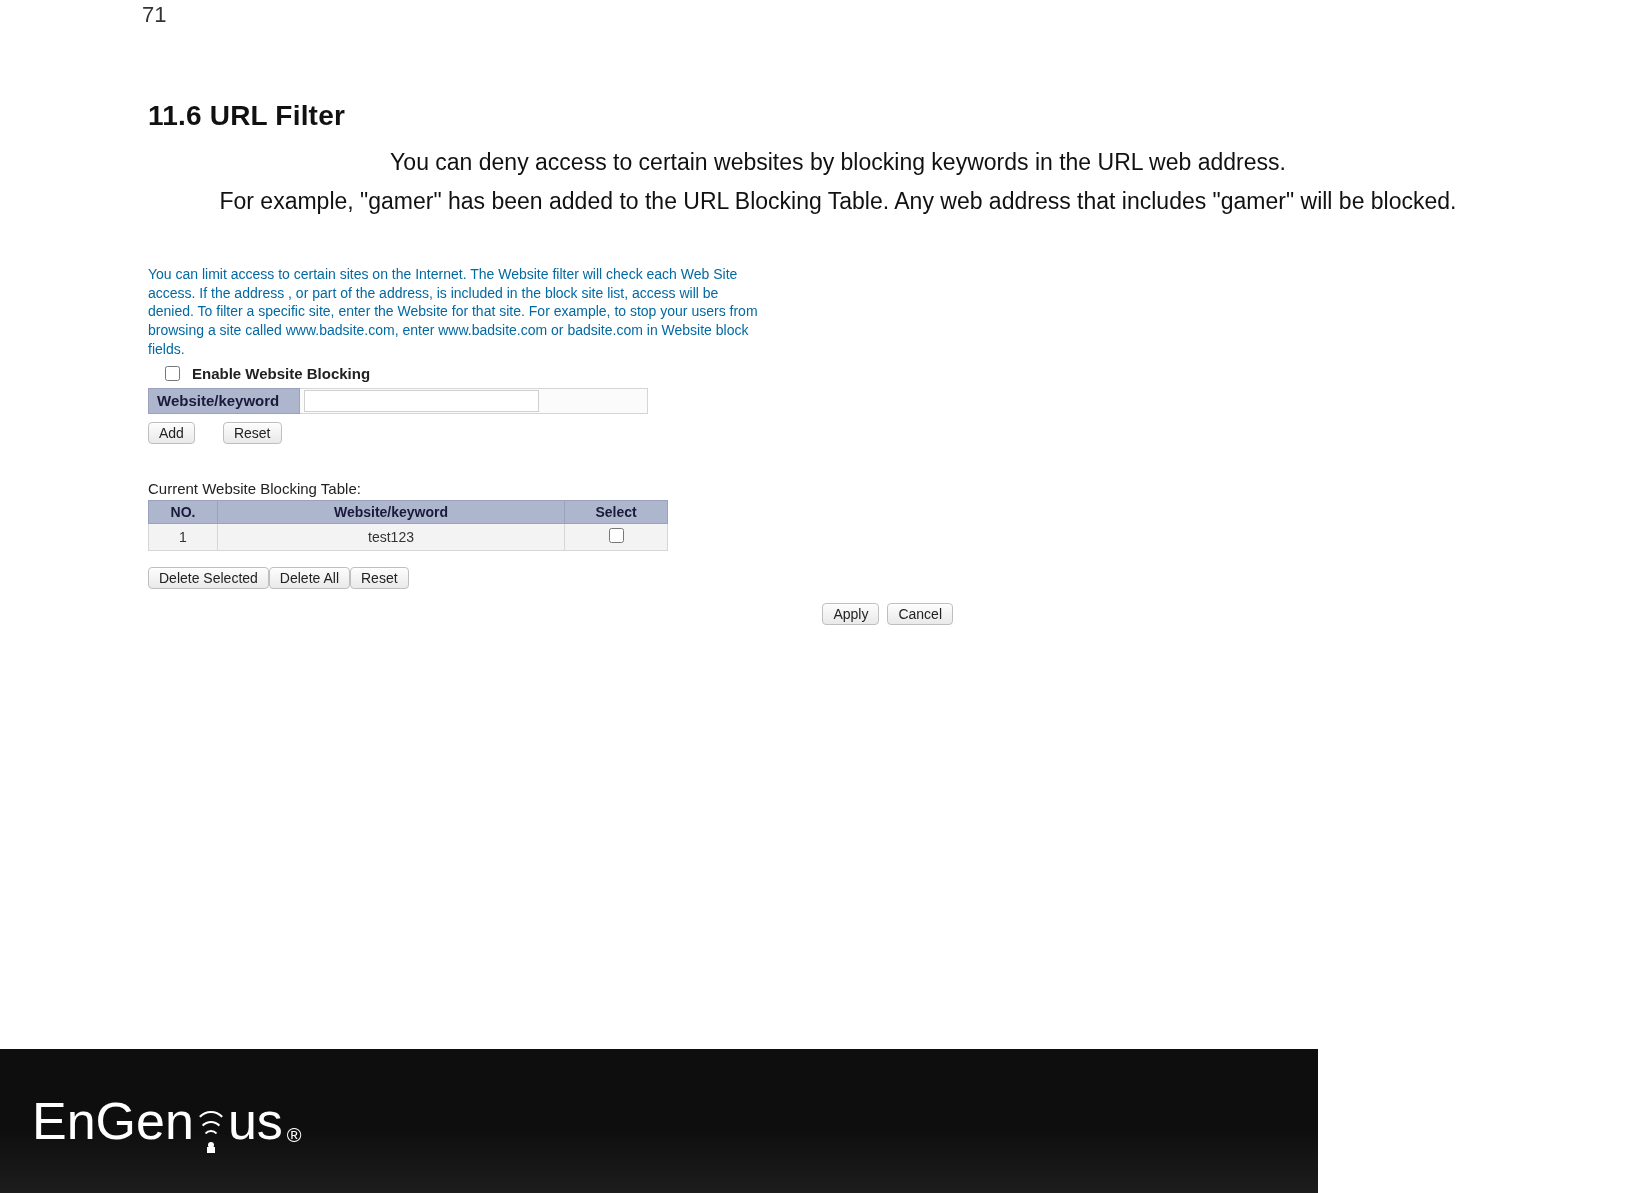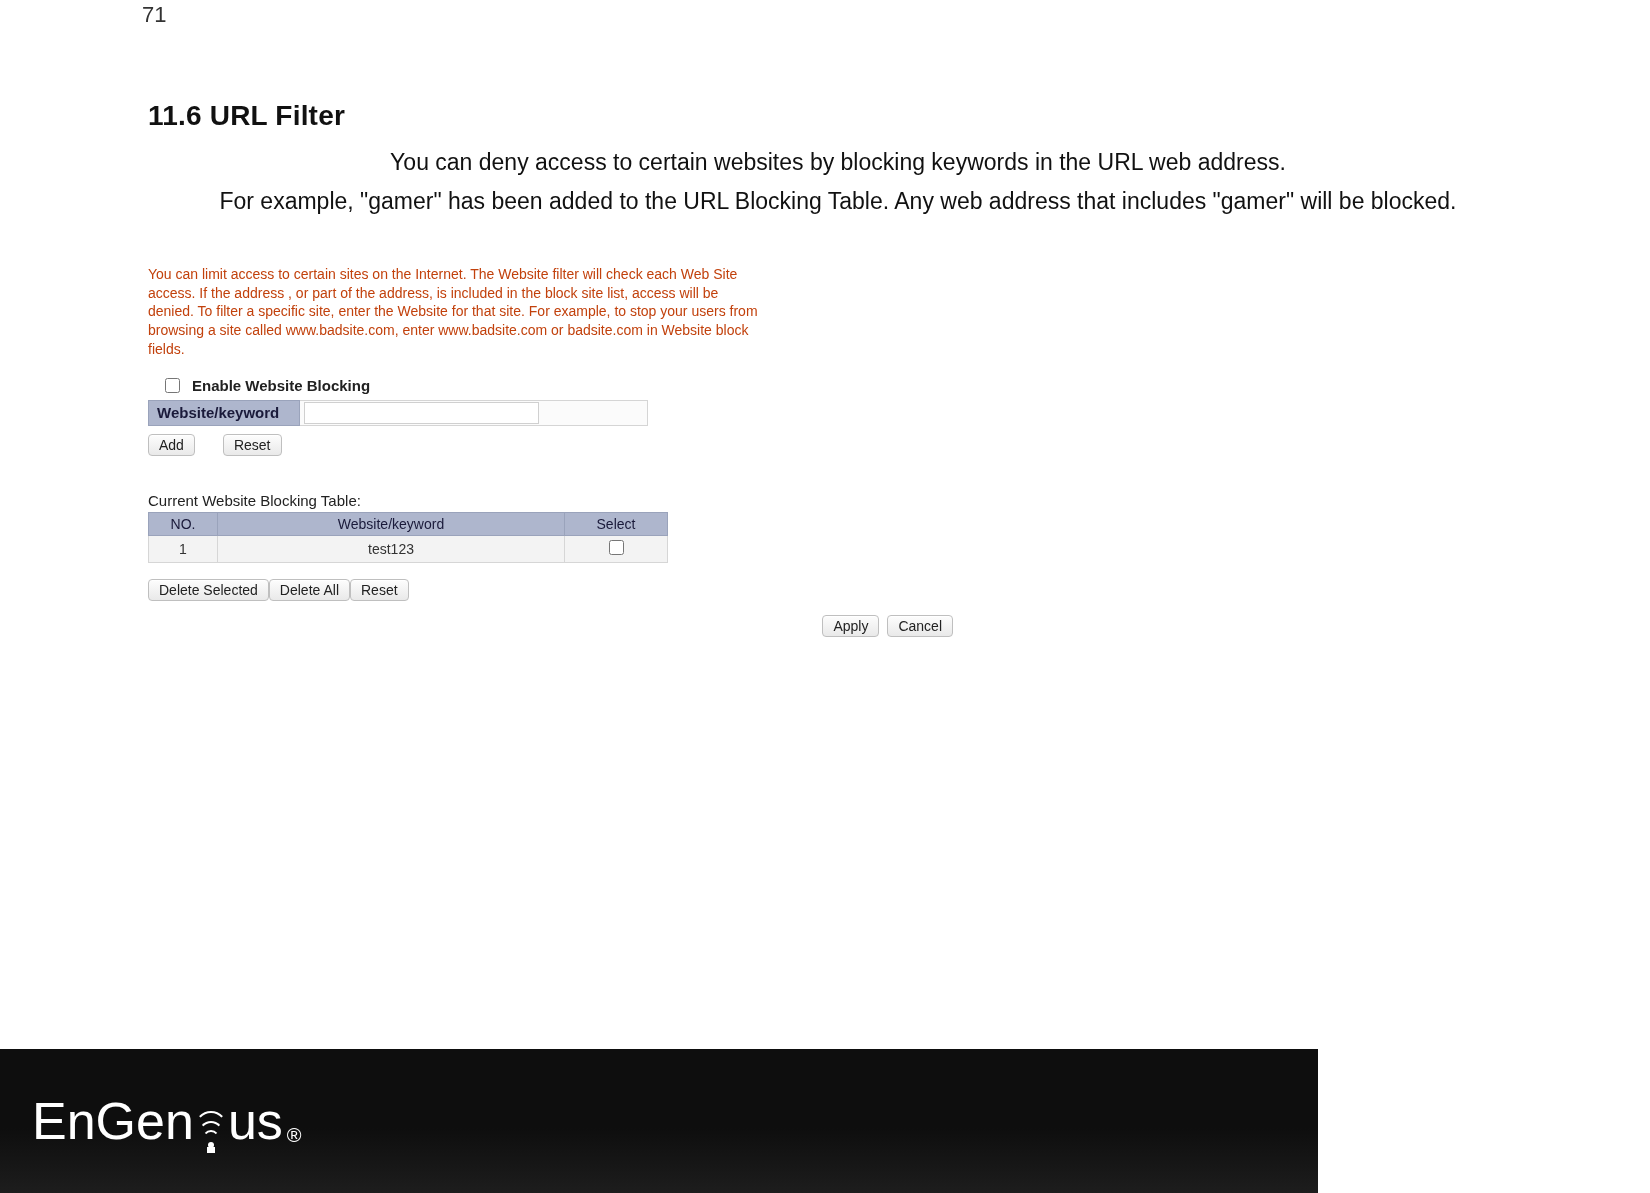--- a/index.html
+++ b/index.html
@@ -52,22 +52,22 @@
     margin-top: 46px;
     width: 805px;
     font-family: Verdana, Arial, sans-serif;
     font-size: 14px;
     color: #222;
   }
   .ui-desc {
     width: 620px;
     font-size: 14px;
     line-height: 1.35;
-    color: #c2410c;
-    margin-bottom: 18px;
+    color: #0369a1;
+    margin-bottom: 6px;
   }
   .enable-row {
     display: flex;
     align-items: center;
     gap: 12px;
     margin-left: 17px;
     margin-bottom: 6px;
   }
   .enable-label {
     font-weight: 700;
@@ -129,21 +129,21 @@
   table.blocktbl {
     border-collapse: collapse;
     width: 520px;
     margin-top: 3px;
     font-size: 14px;
   }
   table.blocktbl th {
     background: #aeb6cd;
     border: 1px solid #9aa3bb;
     color: #1a1a3a;
-    font-weight: 400;
+    font-weight: 700;
     padding: 3px 6px;
     text-align: center;
   }
   table.blocktbl td {
     border: 1px solid #d6d6d6;
     background: #f3f3f3;
     padding: 4px 6px;
     text-align: center;
     color: #333;
   }

